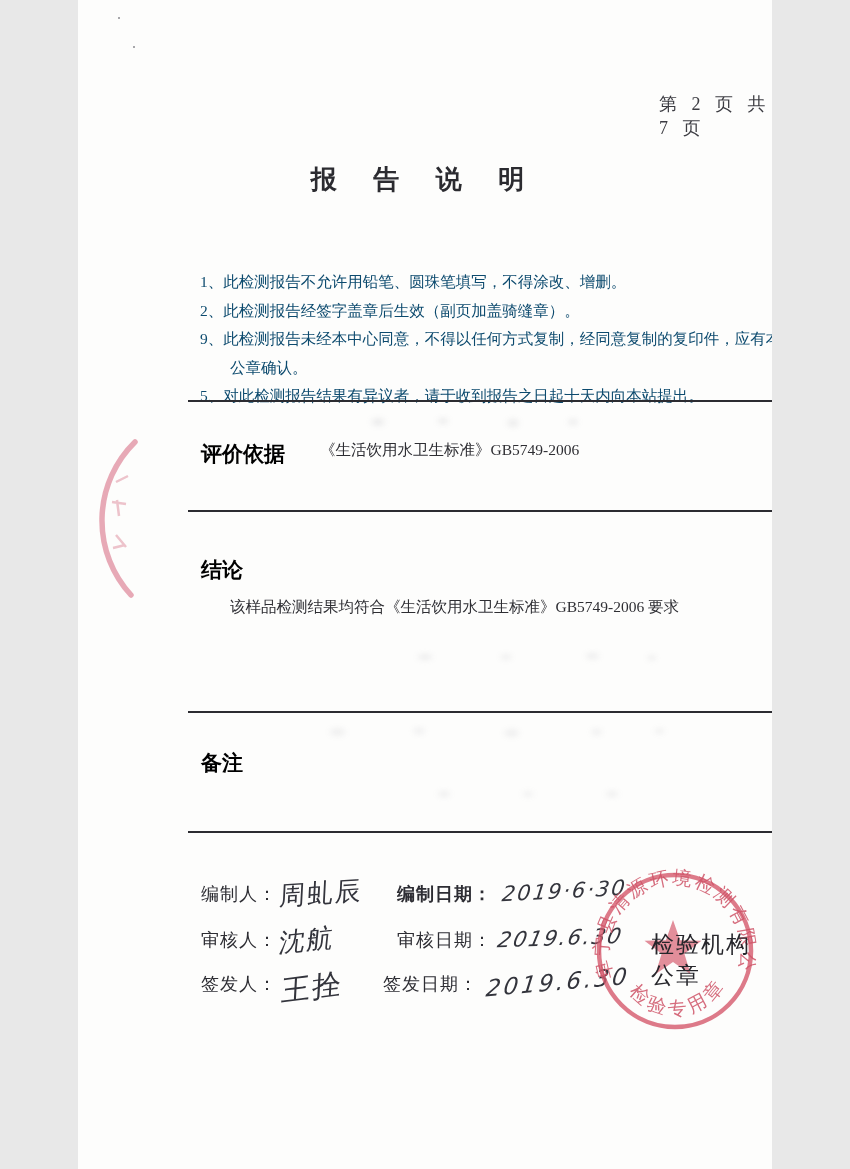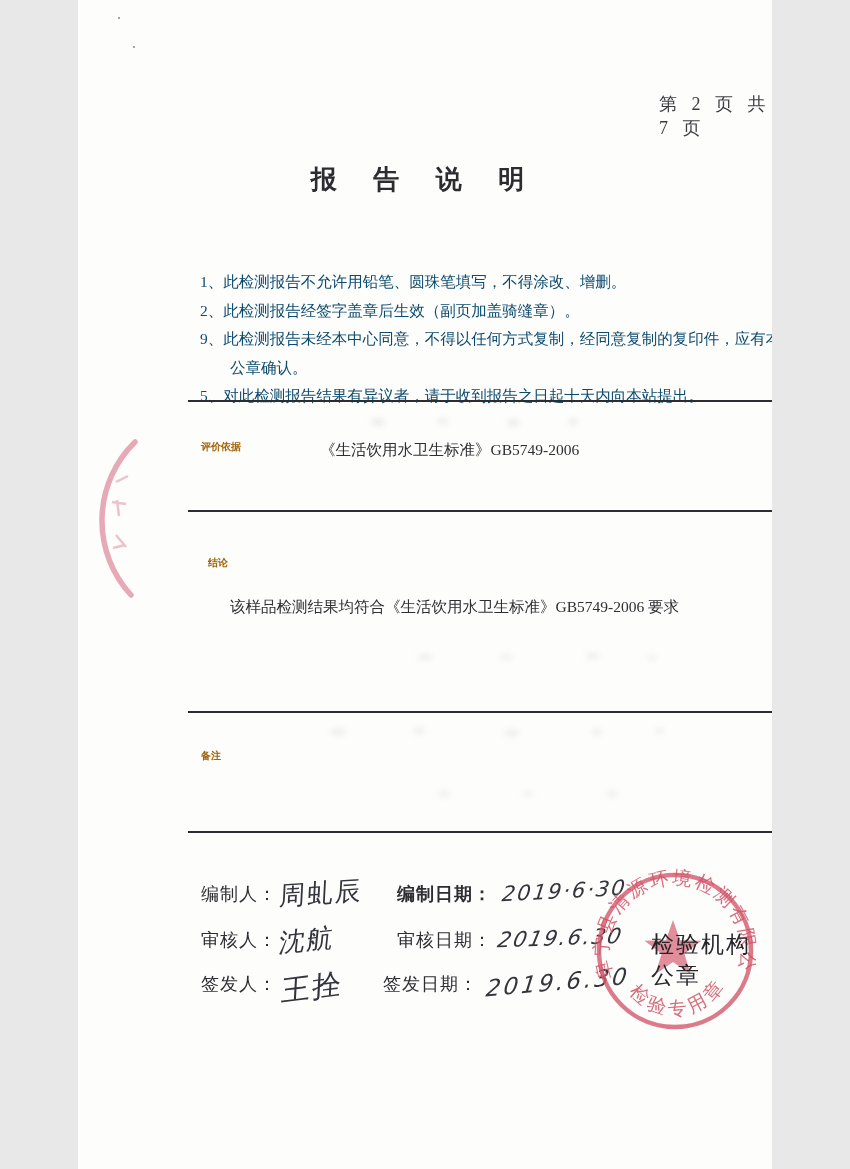--- a/index.html
+++ b/index.html
@@ -8,24 +8,24 @@
     font-family:"Liberation Serif","DejaVu Serif",serif;color:#2e2e33;
     overflow:hidden;margin:0 auto;
   }
   .abs{position:absolute;}
   .page-num{top:92px;left:581px;font-size:18px;letter-spacing:5px;color:#3c3c42;}
   .title{top:162px;left:0;width:100%;text-align:center;font-size:26px;font-weight:bold;letter-spacing:15px;color:#2b2b30;}
   .notes{top:240px;left:122px;width:653px;font-size:15.5px;line-height:28.6px;color:#0c4a6e;margin-top:28px;}
   .note-item{padding-left:30px;text-indent:-30px;}
   .rule{left:110px;width:644px;height:2px;background:#2c2c31;}
   .rule-1{top:400px;} .rule-2{top:510px;} .rule-3{top:711px;} .rule-4{top:831px;}
-  .sec-label{font-size:10px;font-weight:bold;color:#a16207;}
+  .sec-label{font-size:21px;font-weight:bold;color:#000000;}
   .eval-label{top:440px;left:123px;}
   .eval-value{top:440px;left:242px;font-size:15.5px;}
-  .concl-label{top:556px;left:123px;margin-left:7px;}
+  .concl-label{top:556px;left:123px;}
   .concl-text{top:597px;left:152px;font-size:15.5px;}
   .remarks-label{top:749px;left:123px;}
   .sign-label{font-size:18px;color:#2d2d33;letter-spacing:1px;}
   .hand{font-family:"DejaVu Sans","Liberation Sans",sans-serif;color:#33343c;}
   .hand-name{font-size:26px;transform:rotate(-4deg) skewX(-7deg);display:inline-block;letter-spacing:2px;}
   .hand-date{font-size:21px;transform:rotate(-3deg) skewX(-10deg);display:inline-block;letter-spacing:2px;font-style:italic;}
   .stamp-label{top:929px;left:573px;font-size:23px;letter-spacing:2px;color:#26262b;font-weight:400;}
   .scan-line{top:0;left:822px;width:1px;height:1169px;background:#d7d7d7;}
   .speck{background:#8a8a90;border-radius:50%;}
   .ghost{filter:blur(2.5px);opacity:.5;}

